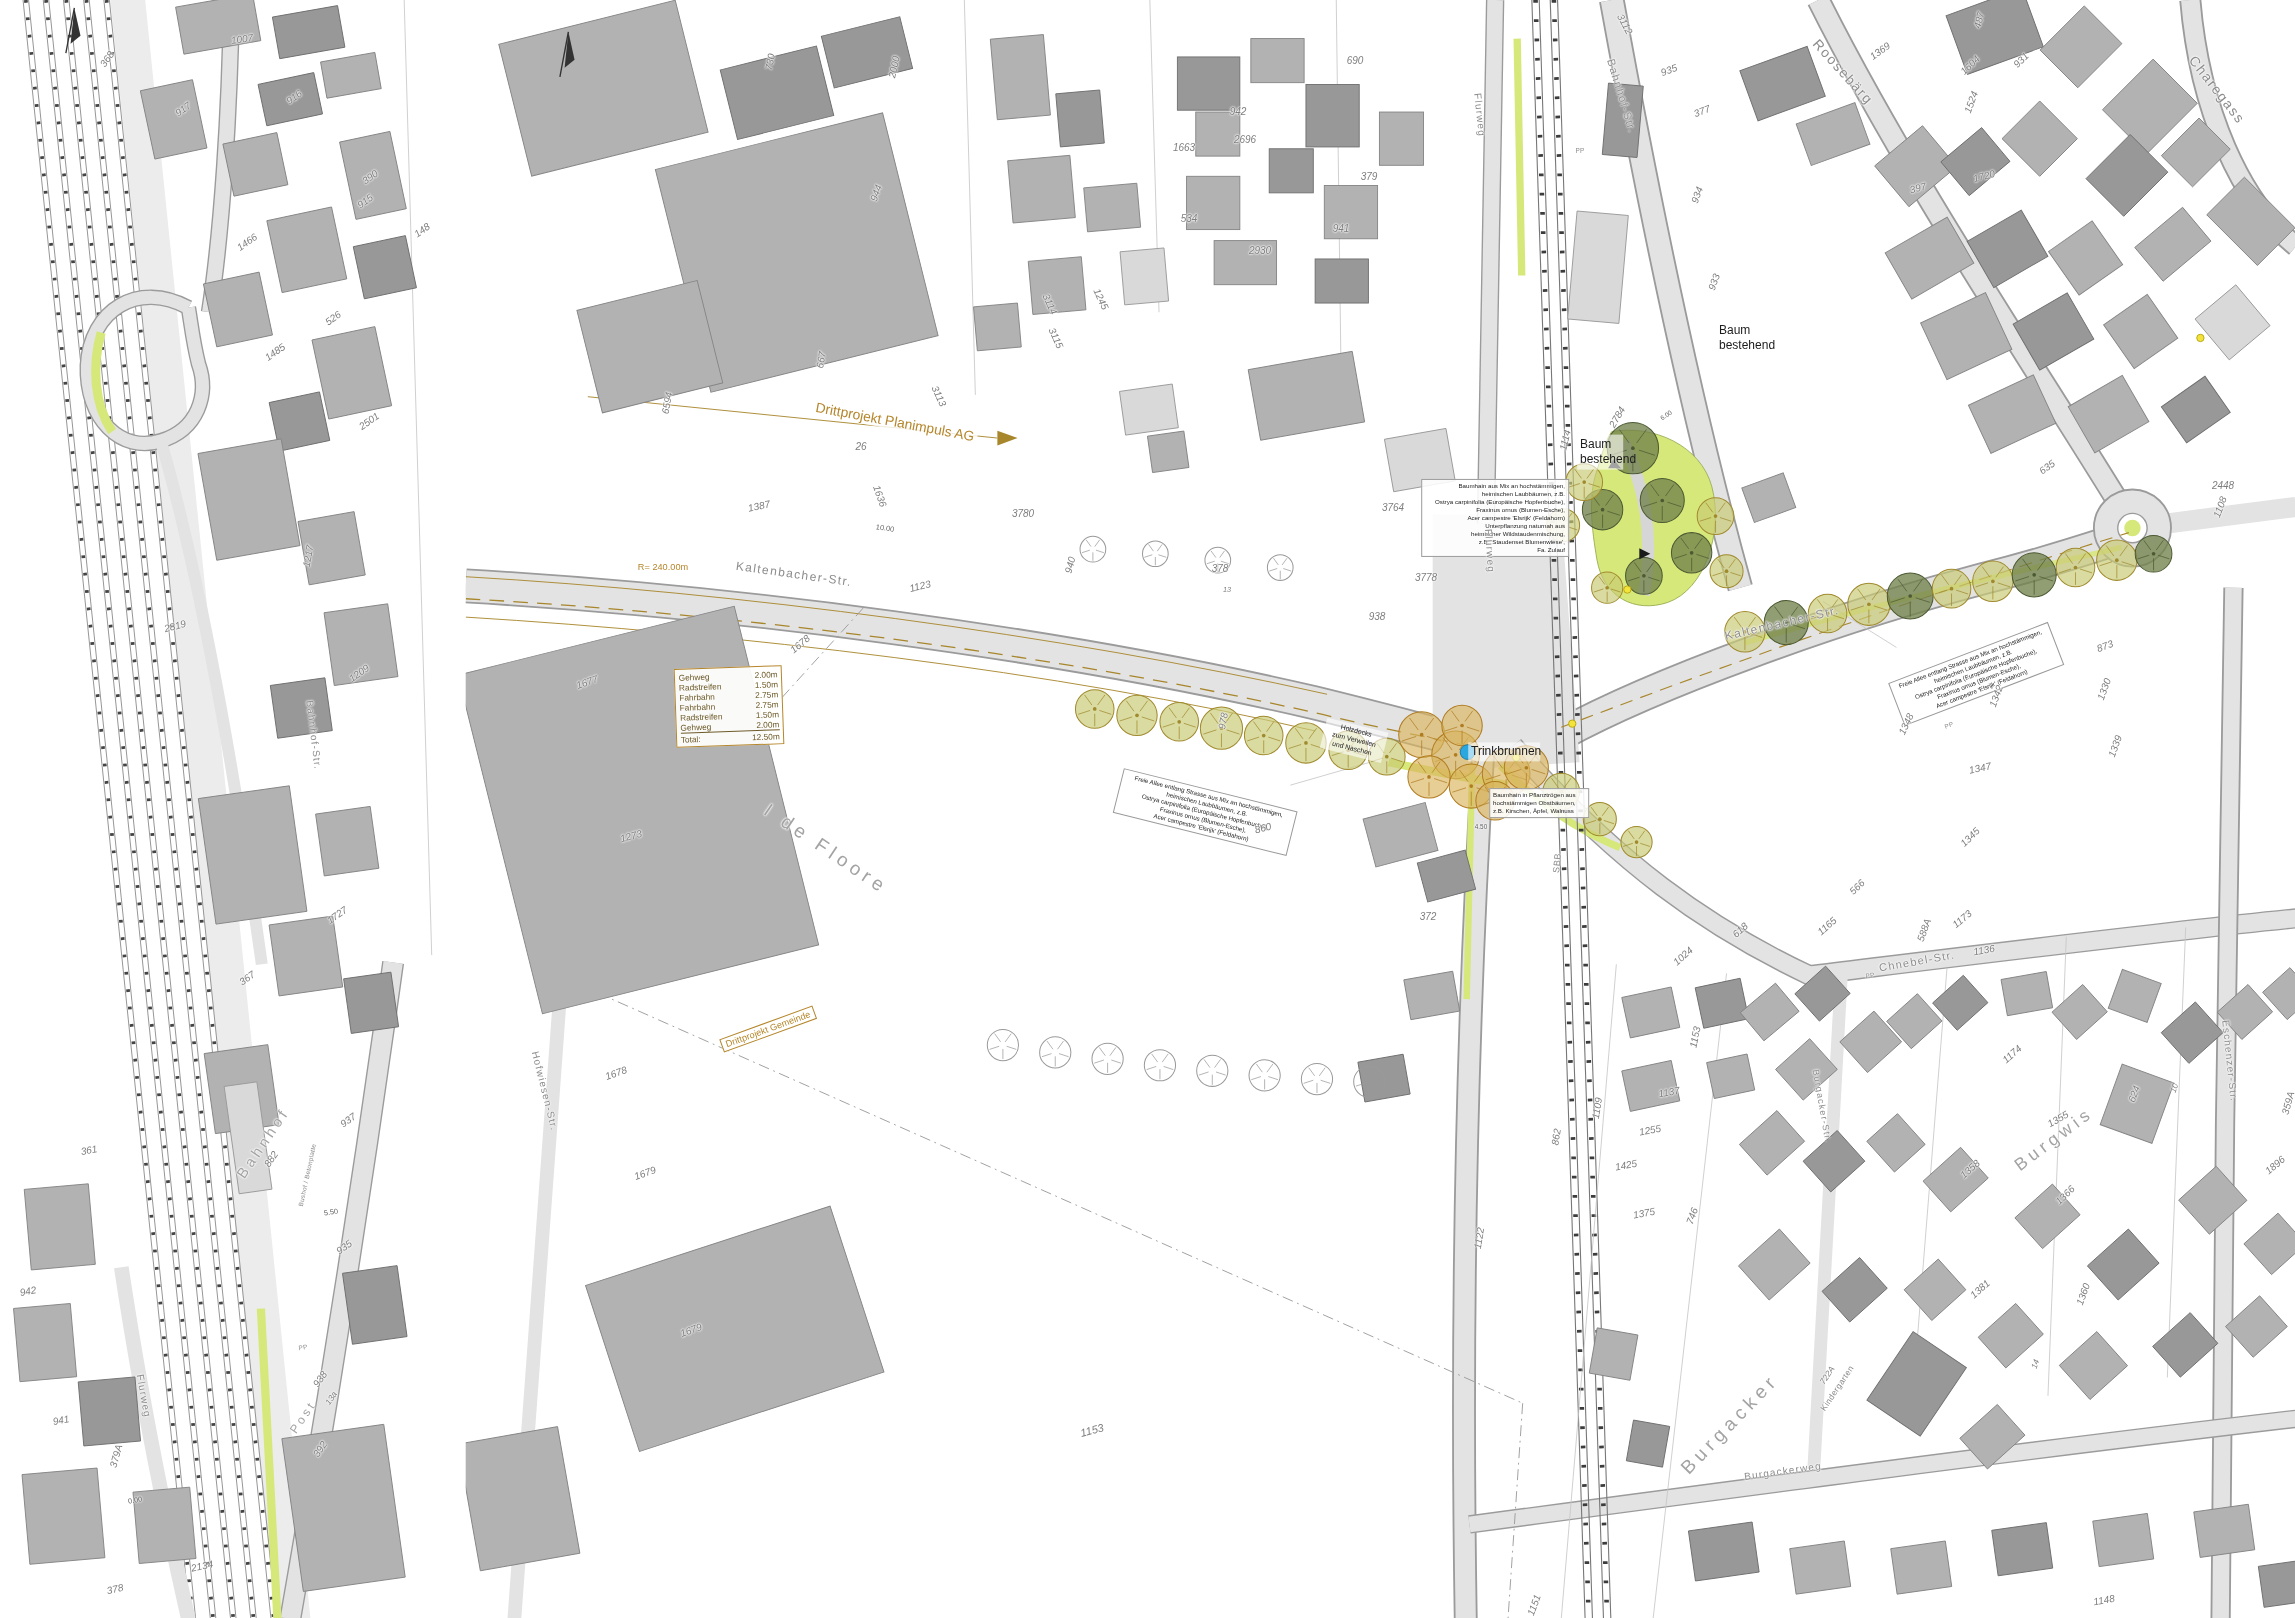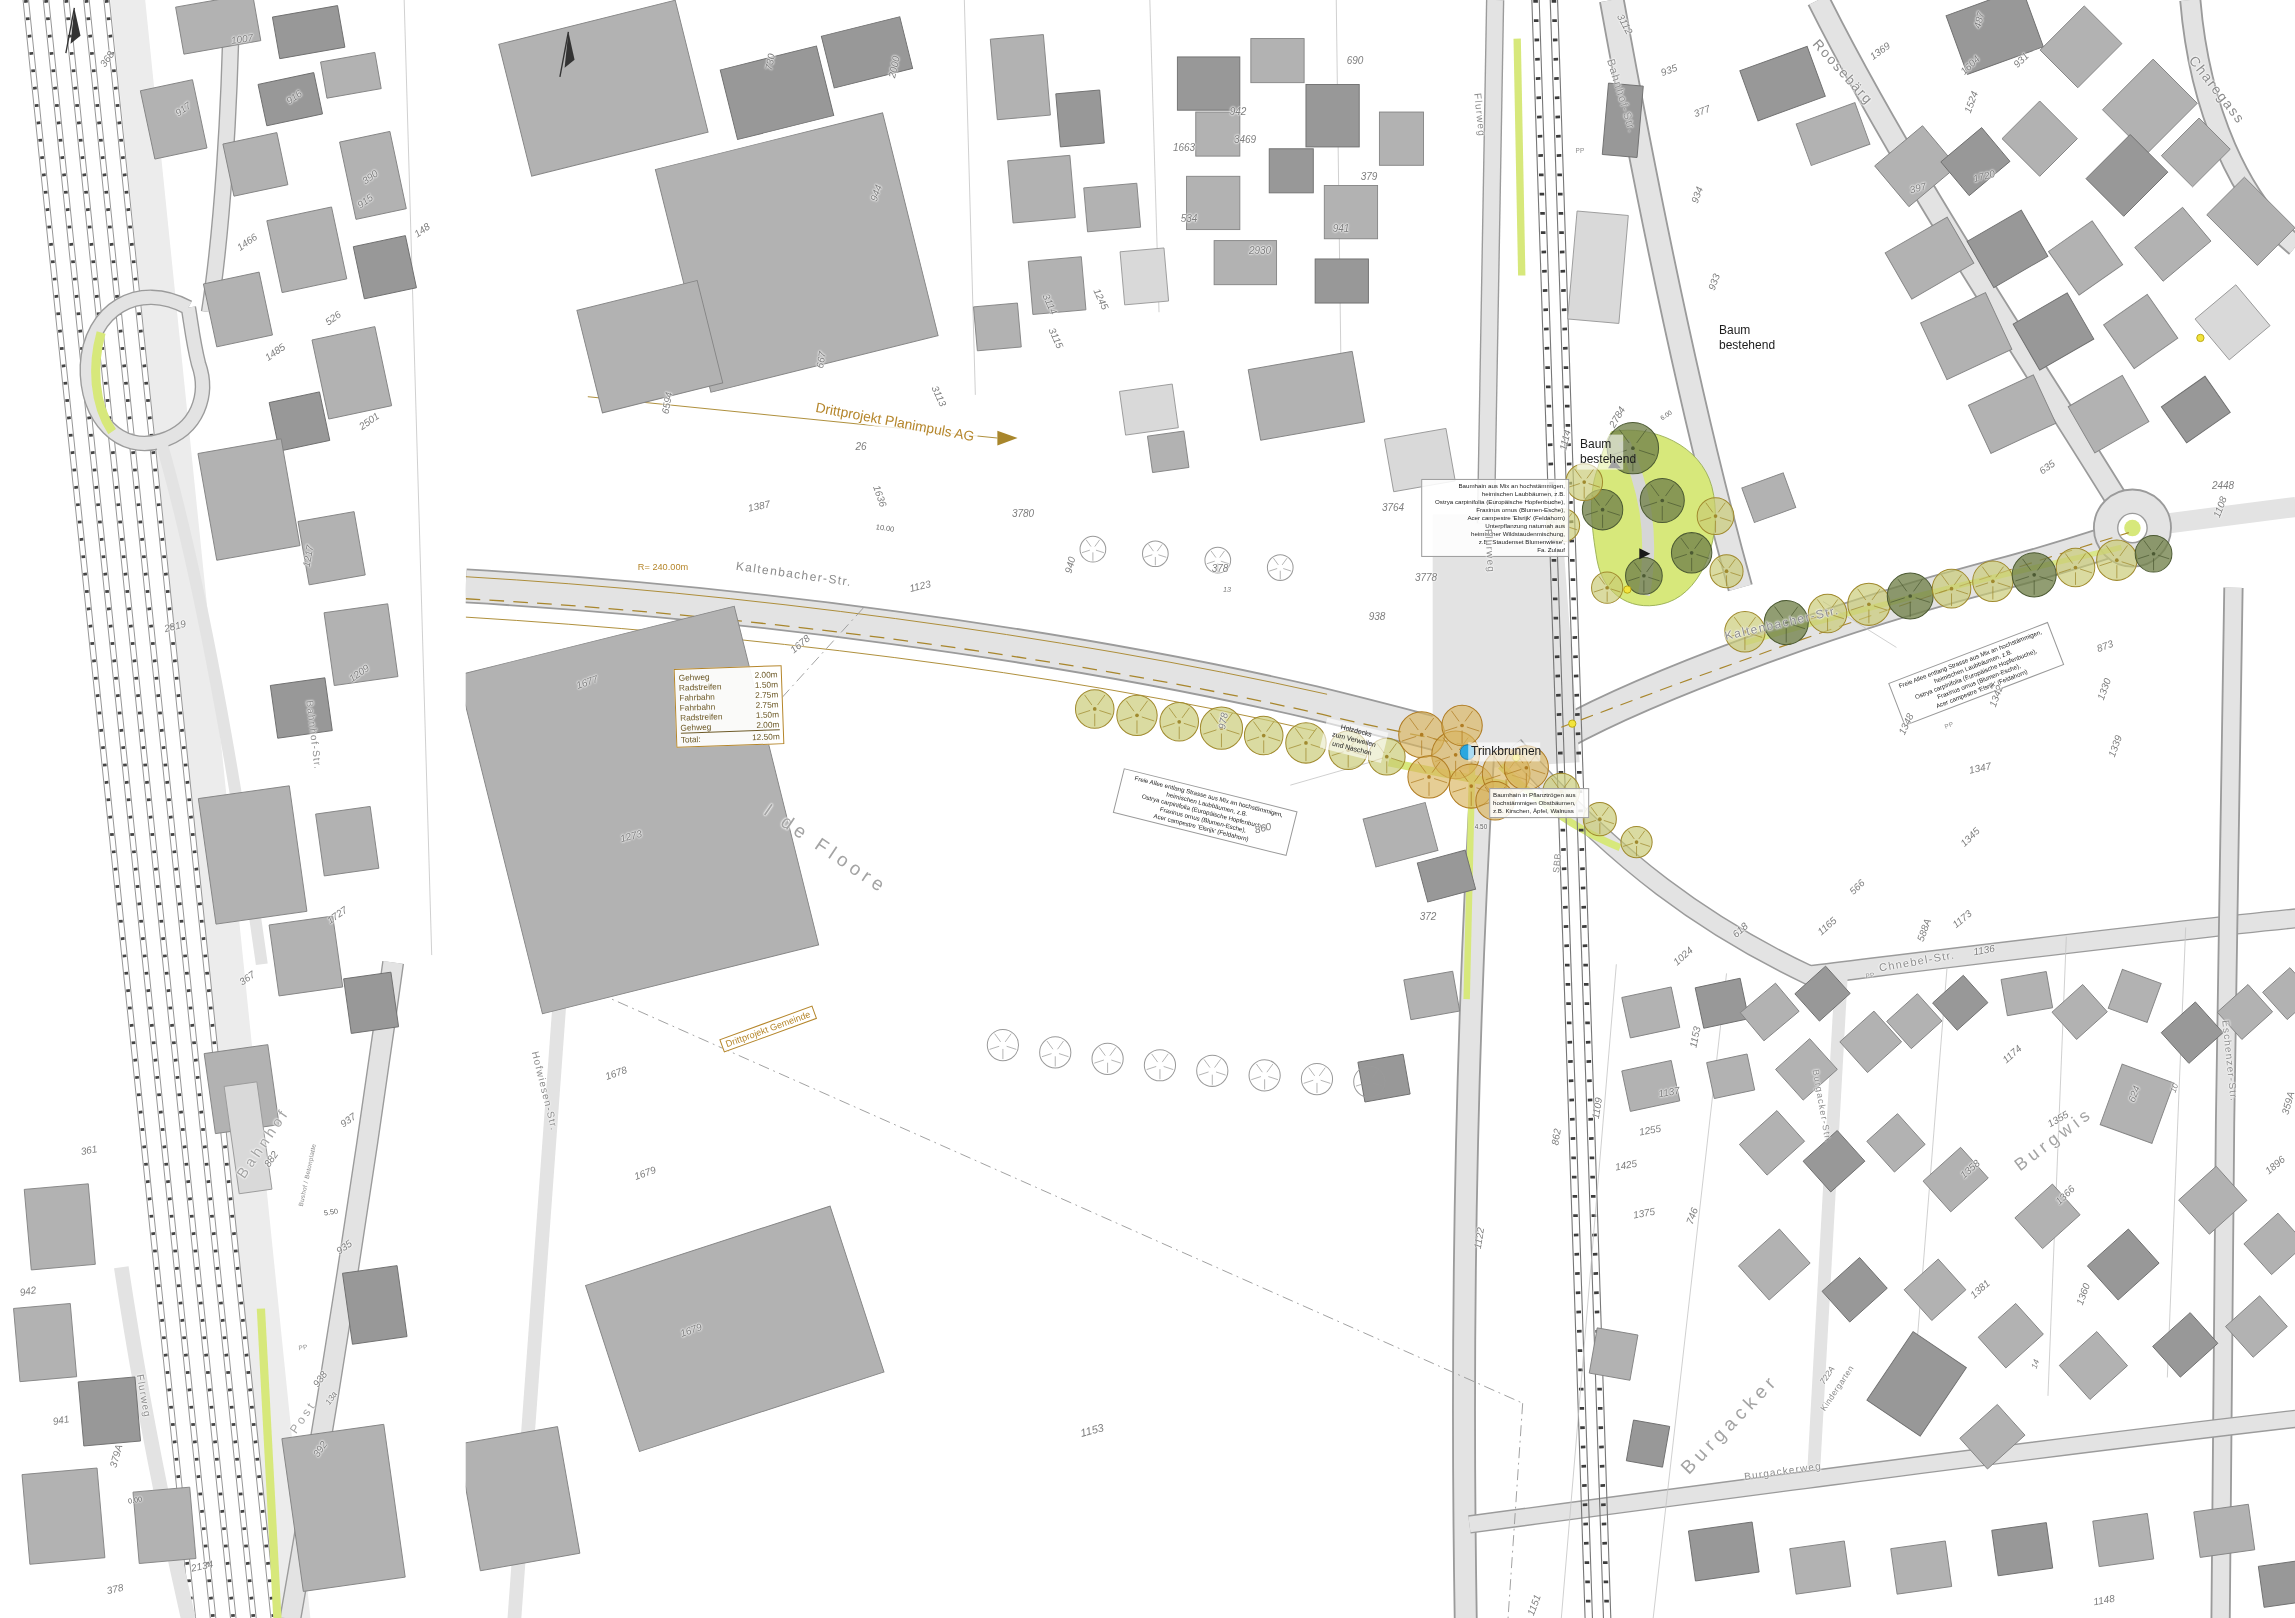--- a/index.html
+++ b/index.html
@@ -868,21 +868,21 @@
       <span class="lbl p" style="left: 667px; top: 403px; transform: translate(-50%, -50%) rotate(-80deg);">6594</span>
       <span class="lbl p" style="left: 759px; top: 506px; transform: translate(-50%, -50%) rotate(-12deg);">1387</span>
       <span class="lbl p" style="left: 880px; top: 496px; transform: translate(-50%, -50%) rotate(70deg);">1636</span>
       <span class="lbl p" style="left: 1070px; top: 565px; transform: translate(-50%, -50%) rotate(-75deg);">940</span>
       <span class="lbl p" style="left: 1023px; top: 513px; transform: translate(-50%, -50%) rotate(0deg);">3780</span>
       <span class="lbl p" style="left: 1393px; top: 507px; transform: translate(-50%, -50%) rotate(0deg);">3764</span>
       <span class="lbl p" style="left: 1426px; top: 577px; transform: translate(-50%, -50%) rotate(0deg);">3778</span>
       <span class="lbl p" style="left: 1377px; top: 616px; transform: translate(-50%, -50%) rotate(0deg);">938</span>
       <span class="lbl p" style="left: 1220px; top: 568px; transform: translate(-50%, -50%) rotate(0deg);">378</span>
       <span class="lbl p" style="left: 1227px; top: 589px; font-size: 7.3px; transform: translate(-50%, -50%) rotate(0deg);">13</span>
-      <span class="lbl p" style="left: 1245px; top: 139px; transform: translate(-50%, -50%) rotate(0deg);">3469</span>
+      <span class="lbl p" style="left: 1245px; top: 139px; transform: translate(-50%, -50%) rotate(0deg);">2696</span>
       <span class="lbl p" style="left: 1184px; top: 147px; transform: translate(-50%, -50%) rotate(0deg);">1663</span>
       <span class="lbl p" style="left: 1238px; top: 111px; transform: translate(-50%, -50%) rotate(0deg);">942</span>
       <span class="lbl p" style="left: 1189px; top: 218px; transform: translate(-50%, -50%) rotate(0deg);">534</span>
       <span class="lbl p" style="left: 1369px; top: 176px; transform: translate(-50%, -50%) rotate(0deg);">379</span>
       <span class="lbl p" style="left: 1341px; top: 228px; transform: translate(-50%, -50%) rotate(0deg);">941</span>
       <span class="lbl p" style="left: 1260px; top: 250px; transform: translate(-50%, -50%) rotate(0deg);">2930</span>
       <span class="lbl p" style="left: 1355px; top: 60px; transform: translate(-50%, -50%) rotate(0deg);">690</span>
       <span class="lbl p" style="left: 1702px; top: 111px; transform: translate(-50%, -50%) rotate(-20deg);">377</span>
       <span class="lbl p" style="left: 1669px; top: 70px; transform: translate(-50%, -50%) rotate(-20deg);">935</span>
       <span class="lbl p" style="left: 1697px; top: 195px; transform: translate(-50%, -50%) rotate(-70deg);">934</span>

